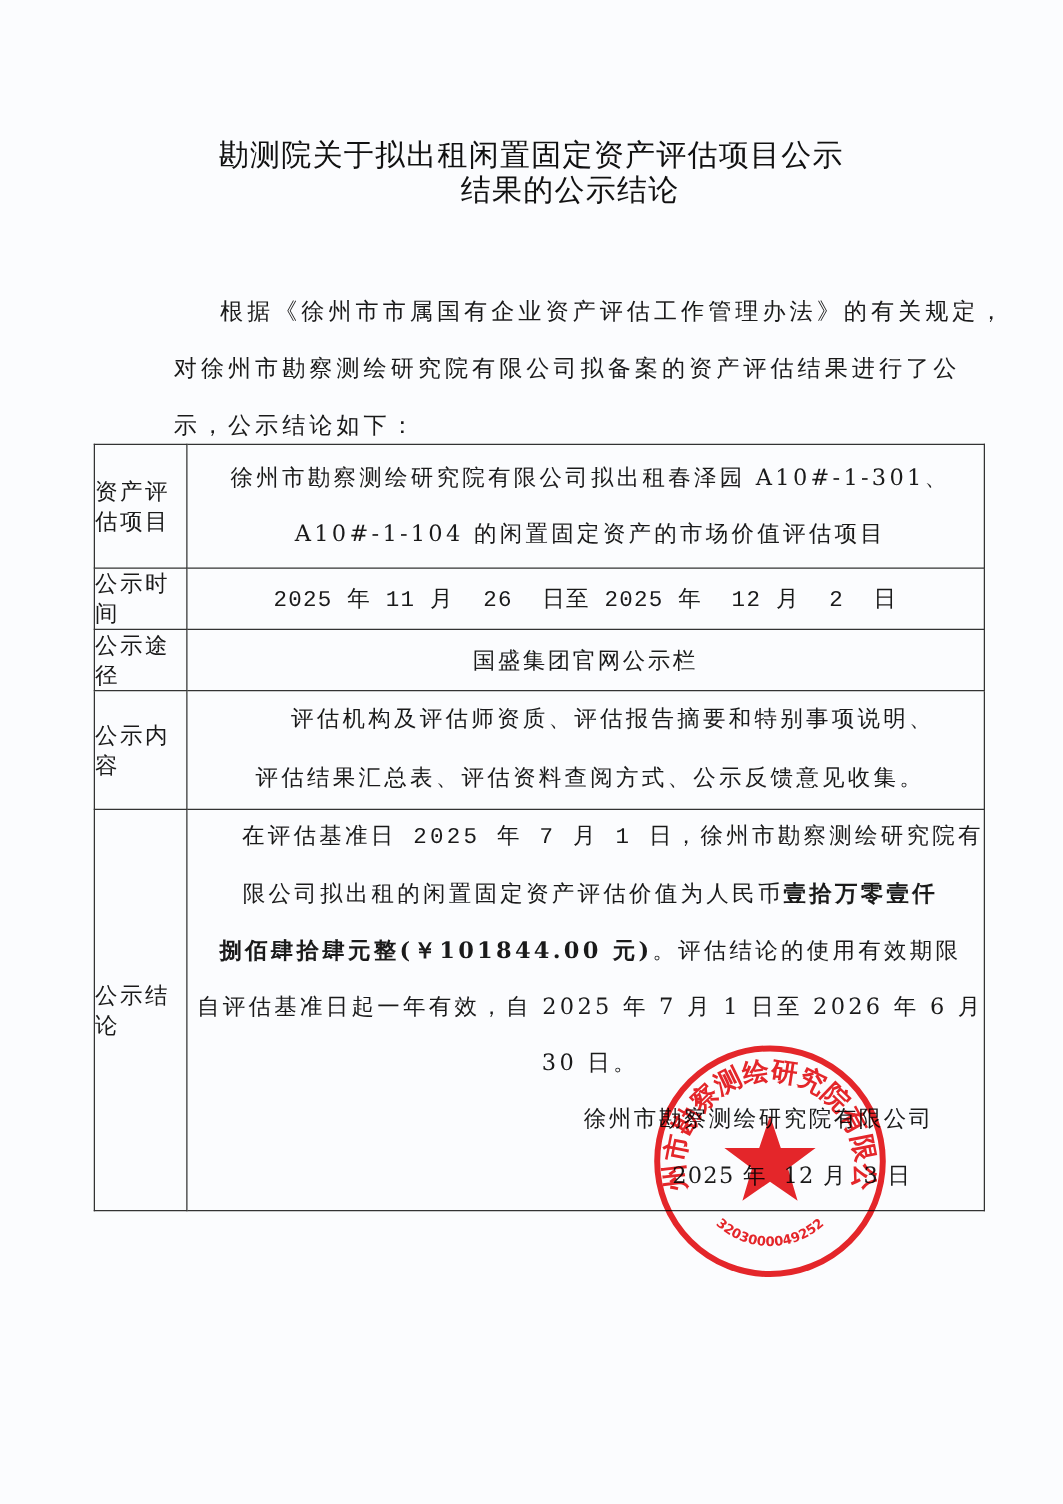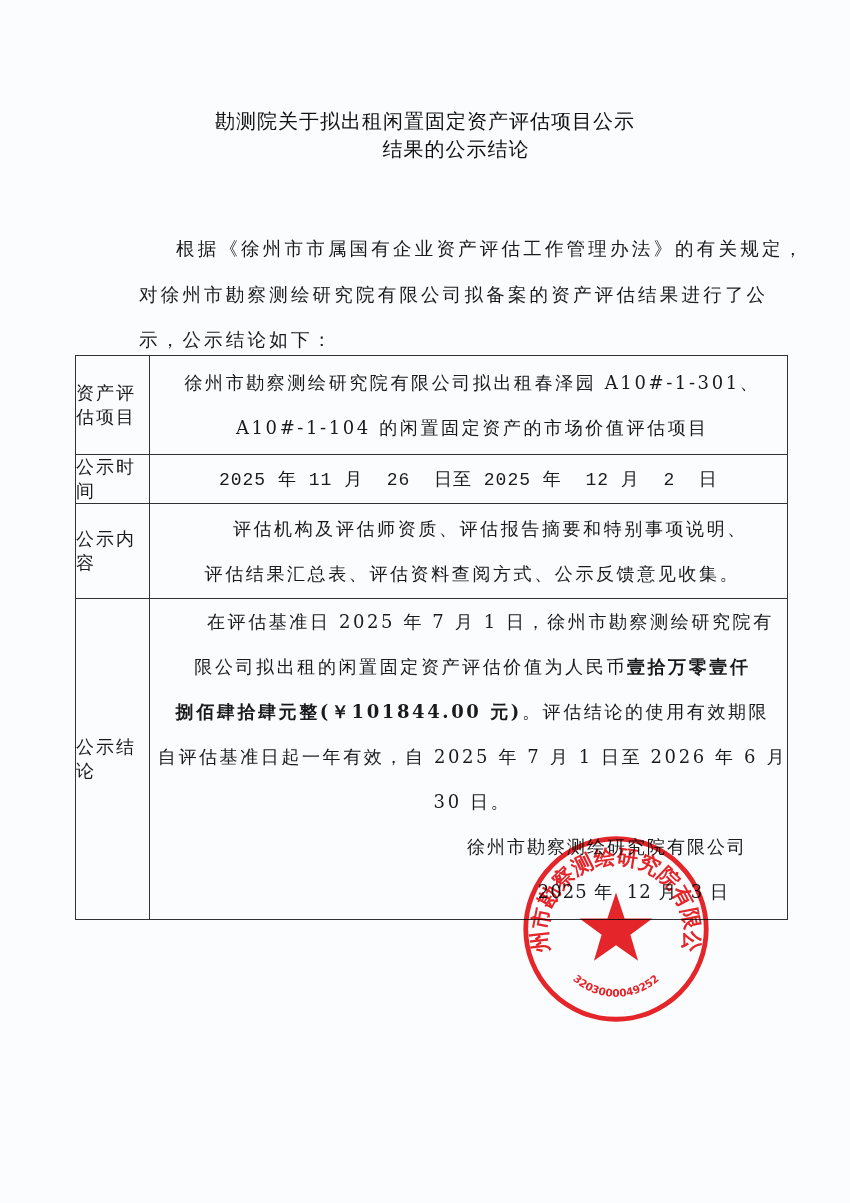--- a/index.html
+++ b/index.html
@@ -5,21 +5,21 @@
     html, body { margin: 0; padding: 0; }
     body {
       width: 850px; height: 1203px; position: relative; overflow: hidden;
       background: #fbfcfe;
       font-family: "DejaVu Serif", "Liberation Serif", serif;
       color: #1a1a1a;
     }
     .title {
       position: absolute; left: 0; width: 850px; text-align: center;
       font-family: "DejaVu Sans", "Liberation Sans", sans-serif;
-      font-size: 20px; color: #111; letter-spacing: 1px;
+      font-size: 24px; color: #111; letter-spacing: 1px;
     }
     .title.l1 { top: 108px; }
     .title.l2 { top: 136px; margin-left: 31px; }
     .intro {
       position: absolute; font-size: 18.5px; letter-spacing: 3.2px; white-space: nowrap;
     }
     .intro.p1 { left: 176px; top: 236px; }
     .intro.p2 { left: 139px; top: 282px; }
     .intro.p3 { left: 139px; top: 327px; }
 
@@ -29,21 +29,21 @@
     }
     table.notice td {
       border: 1.3px solid #333; padding: 0; font-size: 18px; vertical-align: middle;
     }
     td.label {
       width: 160px; text-align: left; letter-spacing: 2px;
       font-family: "DejaVu Sans", "Liberation Sans", sans-serif; font-size: 18px;
     }
     td.val { text-align: center; letter-spacing: 2px; }
     .pline { white-space: nowrap; text-align: center; padding-left: 8px; letter-spacing: 2.6px; }
-    .indent { padding-left: 44px; }
+    .indent { padding-left: 44px; font-family: Liberation Mono, monospace; }
     .cell-block { line-height: 45px; padding: 2px 0; }
     .bold { font-weight: bold; }
     .sign { text-align: right; white-space: nowrap; }
 
     .stamp {
       position: absolute; left: 520px; top: 833px; width: 192px; height: 192px;
       pointer-events: none; mix-blend-mode: multiply;
     }
   </style>
 </head>
@@ -63,20 +63,24 @@
     <td class="val">
       <div class="cell-block">
         <div class="pline">徐州市勘察测绘研究院有限公司拟出租春泽园 A10#-1-301、</div>
         <div class="pline">A10#-1-104 的闲置固定资产的市场价值评估项目</div>
       </div>
     </td>
   </tr>
   <tr style="height:38px">
     <td class="label">公示时间</td>
     <td class="val" style="white-space:pre;letter-spacing:1px;font-family:Liberation Mono, monospace;">2025 年 11 月  26  日至 2025 年  12 月  2  日</td>
+  </tr>
+  <tr style="height:45px">
+    <td class="label">公示途径</td>
+    <td class="val">国盛集团官网公示栏</td>
   </tr>
   <tr style="height:94px">
     <td class="label">公示内容</td>
     <td class="val">
       <div class="cell-block">
         <div class="pline indent">评估机构及评估师资质、评估报告摘要和特别事项说明、</div>
         <div class="pline">评估结果汇总表、评估资料查阅方式、公示反馈意见收集。</div>
       </div>
     </td>
   </tr>

